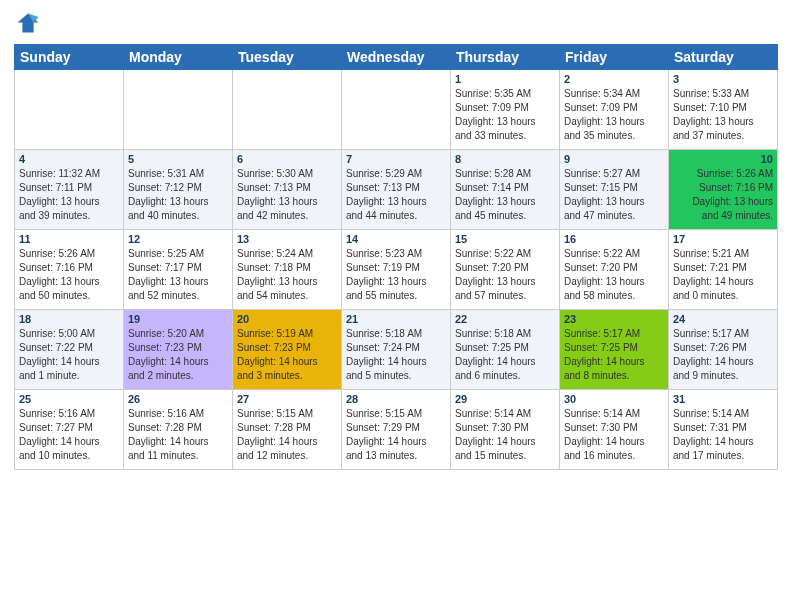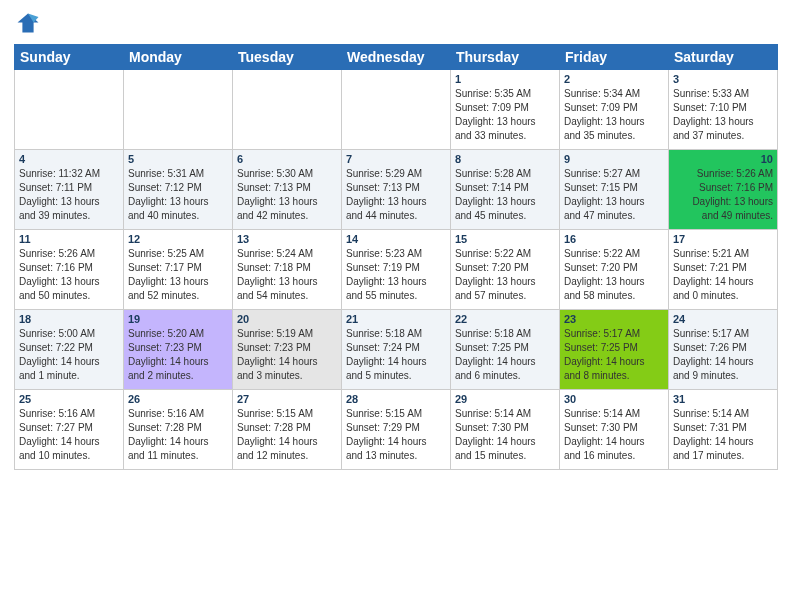--- a/index.html
+++ b/index.html
@@ -263,21 +263,21 @@
 Daylight: 14 hours
 and 1 minute.</div>
           </td>
           <td style="background: #c4b5fd; margin-top: 38px;">
             <span class="day-num">19</span>
             <div class="day-info">Sunrise: 5:20 AM
 Sunset: 7:23 PM
 Daylight: 14 hours
 and 2 minutes.</div>
           </td>
-          <td style="background: #e5e5e5;">
+          <td style="background: #eab308;">
             <span class="day-num">20</span>
             <div class="day-info">Sunrise: 5:19 AM
 Sunset: 7:23 PM
 Daylight: 14 hours
 and 3 minutes.</div>
           </td>
           <td style="background: rgb(240, 244, 248);">
             <span class="day-num">21</span>
             <div class="day-info">Sunrise: 5:18 AM
 Sunset: 7:24 PM

